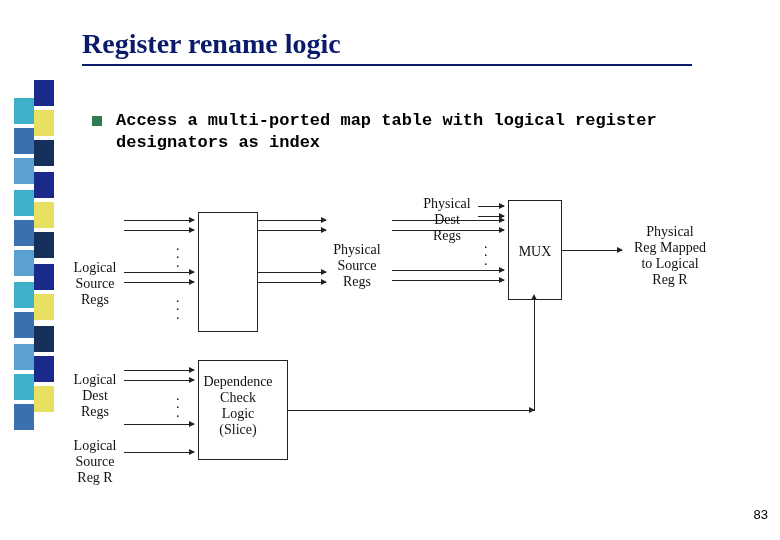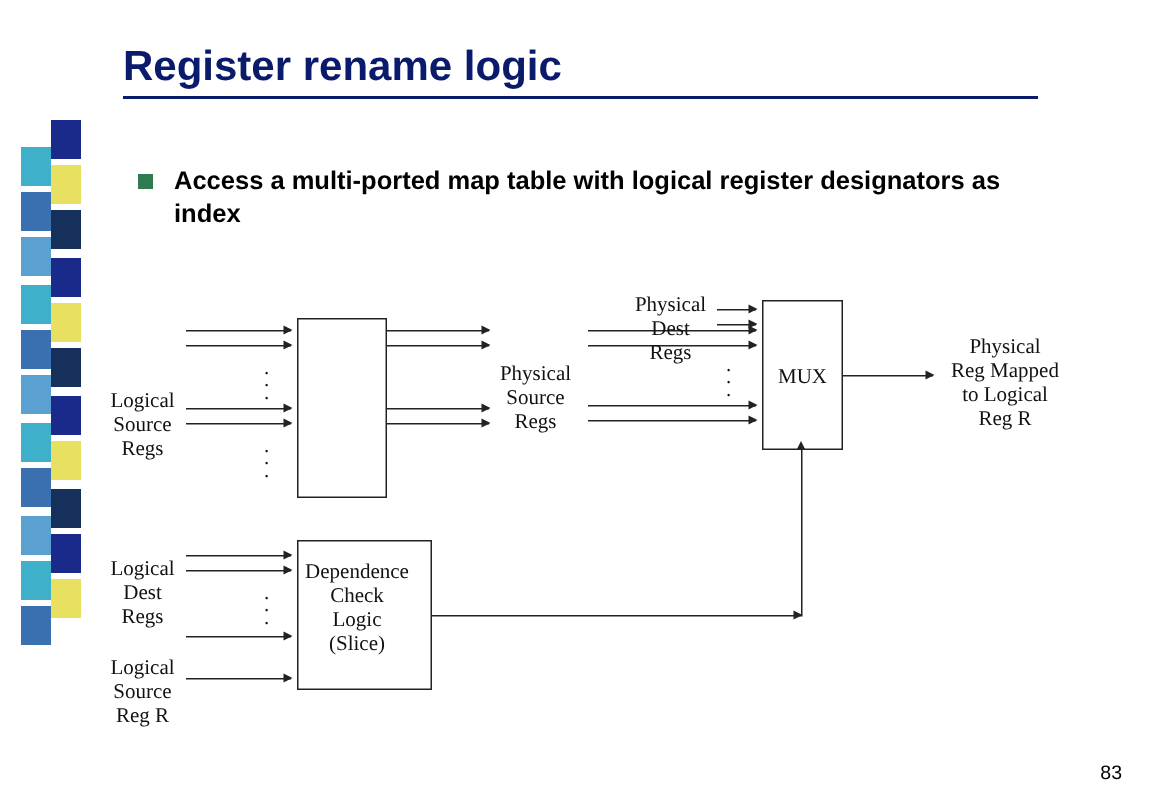--- a/index.html
+++ b/index.html
@@ -23,39 +23,41 @@
     width: 20px;
     height: 26px;
   }
   .title {
     position: absolute;
     left: 82px;
     top: 28px;
     font-size: 28px;
     font-weight: bold;
     color: #0b1b6b;
+    font-family: Liberation Serif, serif;
   }
   .title-underline {
     position: absolute;
     left: 82px;
     top: 64px;
     width: 610px;
     height: 2px;
     background: #0b1b6b;
   }
   .bullets {
     position: absolute;
     left: 92px;
     top: 110px;
     width: 620px;
   }
   .bullet {
     display: flex;
     align-items: flex-start;
     margin-bottom: 4px;
+    font-family: Liberation Mono, monospace;
   }
   .bullet-marker {
     width: 10px;
     height: 10px;
     background: #2f7a4f;
     margin-top: 6px;
     margin-right: 14px;
     flex-shrink: 0;
   }
   .bullet-text {
@@ -105,21 +107,21 @@
     border-top: 3.5px solid transparent;
     border-bottom: 3.5px solid transparent;
   }
   .vline {
     position: absolute;
     width: 1px;
     background: #222;
   }
   .pagenum {
     position: absolute;
-    right: 32px;
+    right: 12px;
     bottom: 18px;
     font-size: 13px;
     color: #000;
   }
 </style>
 </head>
 <body>
 
 <div class="sidebar" id="sidebar">
     <div class="sidebar-block" style="background: rgb(26, 42, 138); left: 34px; top: 0px;"></div>

